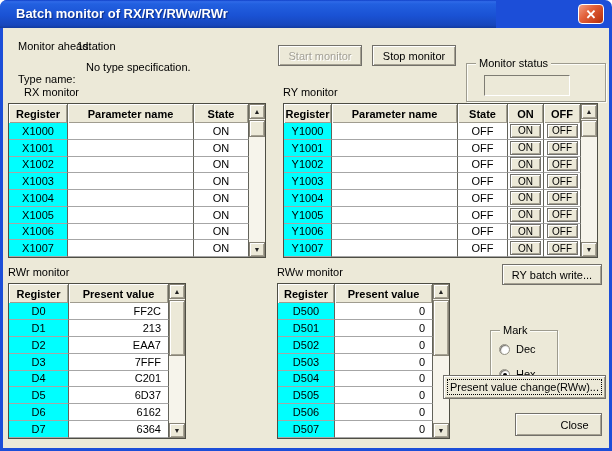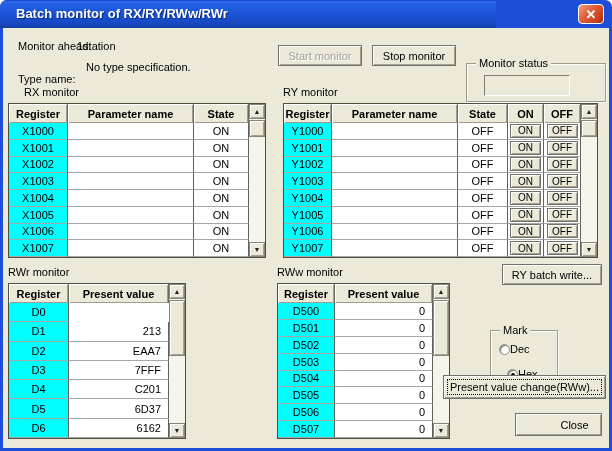--- a/index.html
+++ b/index.html
@@ -44,21 +44,21 @@
   
   .sbar { position:absolute; right:0; top:0; bottom:0; width:16px; background:#f6f4eb; }
   .sbtn { position:absolute; left:0; width:16px; height:15px; background:#ECE9D8; border:1px solid #888477;
     box-shadow:inset 1px 1px 0 #fff, inset -1px -1px 0 #a5a192; display:flex; align-items:center; justify-content:center; cursor:pointer; }
   .sup { top:0; } .sdown { bottom:0; }
   .sarr { font-size:7px; color:#222; line-height:1; }
   .sthumb { position:absolute; left:0; top:16px; width:16px; background:#ECE9D8; border:1px solid #888477;
     box-shadow:inset 1px 1px 0 #fff, inset -1px -1px 0 #a5a192; cursor:grab; }
   .t-small { height:17px; } .t-large { height:56px; }
   
-  .radio-row { position:absolute; display:flex; align-items:center; cursor:pointer; }
+  .radio-row { position:absolute; display:flex; align-items:center; gap:6px; cursor:pointer; }
   .radio { width:11px; height:11px; border-radius:50%; background:#fff; border:1px solid #928f82;
     box-shadow:inset 1px 1px 1px #74716a; position:relative; }
   .radio.checked::after { content:""; position:absolute; left:3px; top:3px; width:4px; height:4px; border-radius:50%; background:#000; }
   .rlabel { font-size:11px; }
 </style>
 </head>
 <body>
 
 <div class="win">
   <div class="titlebar">
@@ -257,20 +257,21 @@
   <span class="lbl" style="left:277px;top:266px;">RWw monitor</span>
 
   <div class="tbl" style="left:8px;top:283px;width:178px;height:156px;">
     <div class="thead">
       <div class="hc w60">Register</div>
       <div class="hc w100">Present value</div>
     </div>
     <div class="tbody" id="rwr-body">
         <div class="tr">
           <div class="tc reg w60">D0</div>
+          <div class="tc rightal w100">FF2C</div>
         </div>
         <div class="tr">
           <div class="tc reg w60">D1</div>
           <div class="tc rightal w100">213</div>
         </div>
         <div class="tr">
           <div class="tc reg w60">D2</div>
           <div class="tc rightal w100">EAA7</div>
         </div>
         <div class="tr">
@@ -281,20 +282,24 @@
           <div class="tc reg w60">D4</div>
           <div class="tc rightal w100">C201</div>
         </div>
         <div class="tr">
           <div class="tc reg w60">D5</div>
           <div class="tc rightal w100">6D37</div>
         </div>
         <div class="tr">
           <div class="tc reg w60">D6</div>
           <div class="tc rightal w100">6162</div>
+        </div>
+        <div class="tr">
+          <div class="tc reg w60">D7</div>
+          <div class="tc rightal w100">6364</div>
         </div>
       </div>
     <div class="sbar">
       <div class="sbtn sup">
           <span class="sarr">▲</span>
         </div>
       <div class="sthumb t-large"></div>
       <div class="sbtn sdown">
           <span class="sarr">▼</span>
         </div>
@@ -352,21 +357,21 @@
   </div>
 
   <div class="btn" style="left:502px;top:264px;width:100px;height:21px;">RY batch write...</div>
 
   <div class="group" style="left:490px;top:302px;width:68px;height:61px;">
     <span class="glabel">Mark</span>
     <div class="radio-row" style="left:8px;top:12px;">
       <span class="radio"></span>
       <span class="rlabel">Dec</span>
     </div>
-    <div class="radio-row" style="left:16px;top:37px;text-decoration:underline;">
+    <div class="radio-row" style="left:8px;top:37px;text-decoration:underline;">
       <span class="radio checked"></span>
       <span class="rlabel">Hex</span>
     </div>
   </div>
 
   <div class="btn focused" style="left:443px;top:375px;width:163px;height:24px;">Present value change(RWw)...</div>
   <div class="btn" style="left:515px;top:413px;width:87px;height:23px;padding-left:32px;">Close</div>
 </div>
 
 </body></html>

